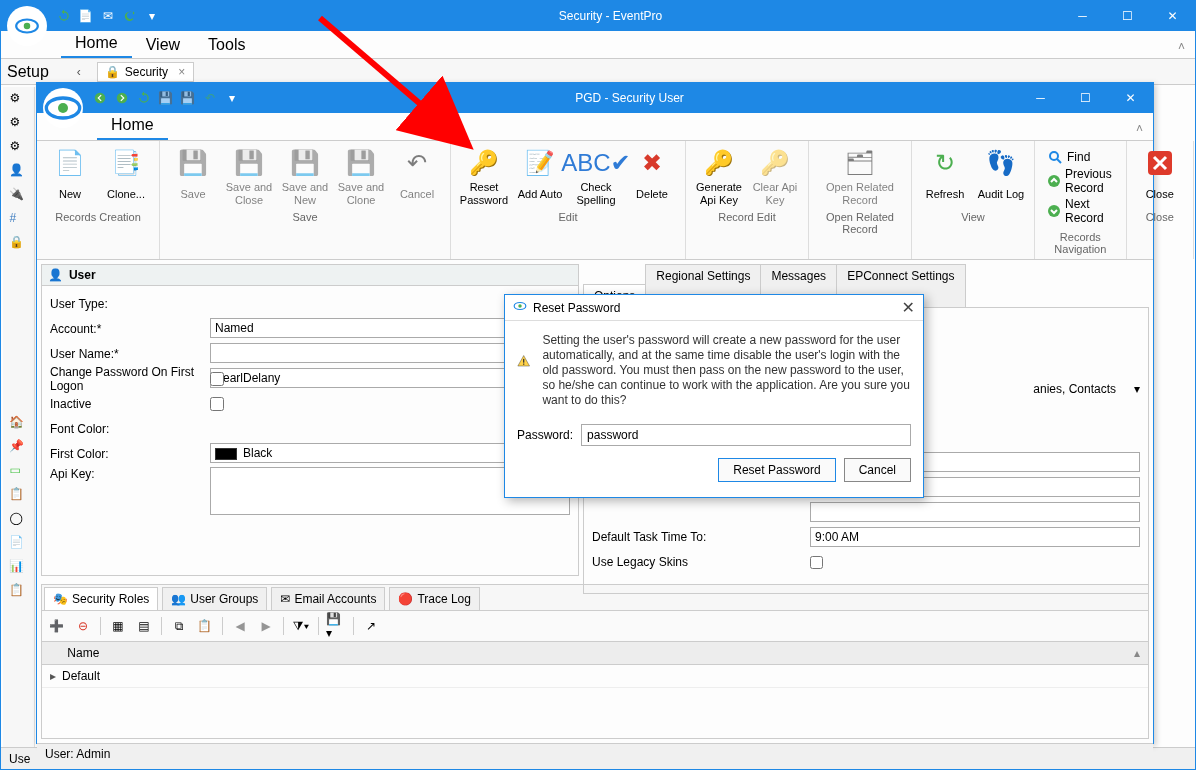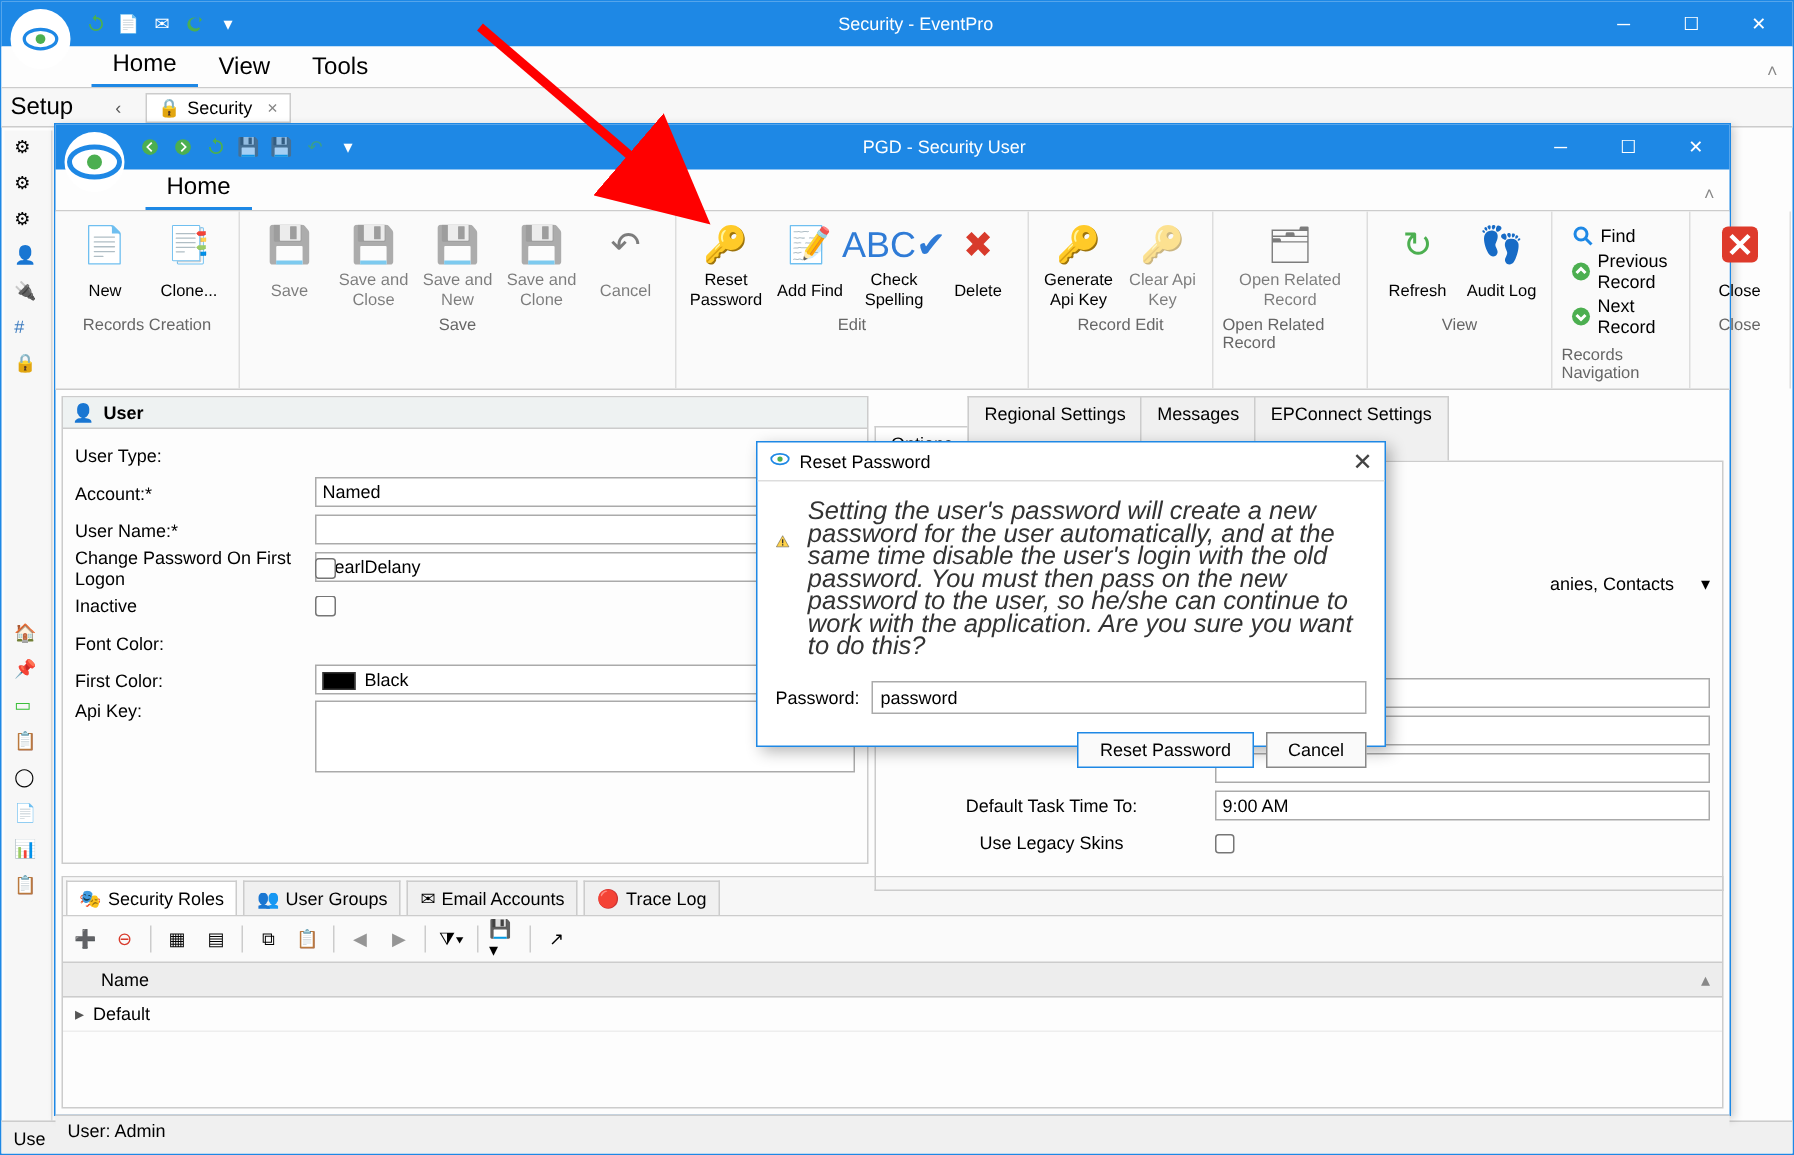--- a/index.html
+++ b/index.html
@@ -37,21 +37,21 @@
 .child-titlebar .logo-circle { width:40px; height:40px; background:#fff; border-radius:50%; margin:2px 6px; position:relative; top:10px; display:flex; align-items:center; justify-content:center; z-index:2; }
 .child-tabs { height:28px; display:flex; align-items:flex-end; padding-left:60px; border-bottom:1px solid #ccc; }
 
 .ribbon { display:flex; border-bottom:1px solid #ccc; background:#fafafa; }
 .ribbon-group { border-right:1px solid #ddd; padding: 4px 6px 2px 6px; display:flex; flex-direction:column; align-items:center; }
 .ribbon-group .btns { display:flex; gap:2px; }
 .ribbon-btn { display:flex; flex-direction:column; align-items:center; justify-content:flex-start; width:54px; padding:2px; cursor:pointer; text-align:center; }
 .ribbon-btn .ico { width:32px; height:32px; display:flex; align-items:center; justify-content:center; font-size:24px; }
 .ribbon-btn .lbl { font-size:11px; line-height:13px; margin-top:2px; min-height:26px; display:flex; align-items:center; justify-content:center; text-align:center; }
 .ribbon-btn.disabled { opacity:0.5; }
-.ribbon-group-label { font-size:11px; color:#666; padding:2px 0; }
+.ribbon-group-label { font-size:11px; color:#666; padding:2px 0;text-align:center; }
 .nav-stack { display:flex; flex-direction:column; gap:2px; padding:4px 6px; }
 .nav-link { display:flex; align-items:center; gap:4px; font-size:11px; cursor:pointer; }
 .nav-link .ico { width:16px; height:16px; display:flex; align-items:center; justify-content:center; }
 
 
 .form-area { display:flex; height: 320px; }
 .form-left { width: 538px; border:1px solid #ccc; margin:4px; }
 .form-right { flex:1; margin:4px 4px 4px 0; }
 .panel-header { background:#eef2f2; border-bottom:1px solid #ccc; padding:3px 6px; display:flex; align-items:center; gap:6px; font-weight:bold; }
 .panel-header .ico { color:#d98f00; }
@@ -61,21 +61,21 @@
 .form-row .field { flex:1; }
 .form-row input[type=text], .form-row .combo { width: 100%; border:1px solid #aaa; padding:2px 4px; height:20px; font-size:12px; background:#fff;margin-top:48px; }
 .form-row input[type=checkbox] { width:14px; height:14px; }
 .color-swatch { display:inline-block; width:22px; height:12px; border:1px solid #333; margin-right:6px; vertical-align:middle; }
 
 .tabs-right { display:flex; border-bottom:1px solid #ccc; }
 .tabs-right .tab { padding:4px 10px; border:1px solid #ccc; border-bottom:none; margin-right:-1px; background:#f0f0f0; font-size:12px; cursor:pointer; }
 .tabs-right .tab.active { background:#fff;margin-top:20px; }
 .right-body { border:1px solid #ccc; border-top:none; padding:6px 8px; height: 286px; }
 .right-row { display:flex; align-items:center; height:24px; margin-bottom:1px; }
-.right-row label { width:218px; font-size:12px;text-align:center; }
+.right-row label { width:218px; font-size:12px; }
 .right-row .field { flex:1; }
 .right-row input[type=text] { width:100%; border:1px solid #aaa; padding:2px 4px; height:20px; font-size:12px; }
 
 
 .bottom-section { margin: 4px; border:1px solid #ccc; }
 .bottom-tabs { display:flex; border-bottom:1px solid #ccc; background:#f7f7f7; }
 .bottom-tabs .tab { padding:4px 8px; border:1px solid #ccc; border-bottom:none; margin:2px 2px 0 2px; background:#f0f0f0; font-size:12px; display:flex; align-items:center; gap:4px; cursor:pointer; }
 .bottom-tabs .tab.active { background:#fff; }
 .bottom-toolbar { display:flex; gap:4px; padding:4px; border-bottom:1px solid #ccc; background:#fafafa; }
 .tb-btn { width:22px; height:22px; border:1px solid transparent; display:flex; align-items:center; justify-content:center; cursor:pointer; }
@@ -87,21 +87,21 @@
 .child-status { height:20px; border-top:1px solid #ccc; background:#f0f0f0; display:flex; align-items:center; padding-left:8px; font-size:11px; }
 
 
 .dialog { position:absolute; top:294px; left:504px; width:420px; height:204px; background:#fff; border:1px solid #1e88e5; box-shadow: 3px 3px 10px rgba(0,0,0,0.3); z-index:10; }
 .dlg-title { height:26px; display:flex; align-items:center; padding:0 8px; border-bottom:1px solid #ddd; }
 .dlg-title .ico { margin-right:6px; }
 .dlg-title .txt { flex:1; font-size:12px; }
 .dlg-title .close { cursor:pointer; font-size:16px; color:#444; }
 .dlg-body { padding: 12px; display:flex; gap:12px; }
 .warn-ico { width:56px; height:56px; }
-.dlg-text { font-size:17px; line-height:15px; color:#333;font-style:italic; }
+.dlg-text { font-size:12px; line-height:15px; color:#333; }
 .dlg-pw { display:flex; align-items:center; padding: 0 12px; gap:8px; margin-top:4px; }
 .dlg-pw input { flex:1; border:1px solid #aaa; padding:3px 5px; font-size:12px; }
 .dlg-btns { display:flex; justify-content:flex-end; gap:8px; padding: 12px; }
 .dlg-btns button { padding:4px 14px; font-size:12px; border:1px solid #888; background:#fafafa; cursor:pointer; }
 .dlg-btns button.primary { border:1.5px solid #1e88e5; }
 
 
 .arrow { position:absolute; top:8px; left:310px; z-index:20; pointer-events:none; }
 
 </style>
@@ -263,21 +263,21 @@
         <div class="ribbon-group-label">Save</div>
       </div>
       <div class="ribbon-group">
         <div class="btns">
           <div class="ribbon-btn">
             <div class="ico" style="color: rgb(230, 168, 23);">🔑</div>
             <div class="lbl">Reset Password</div>
           </div>
           <div class="ribbon-btn">
             <div class="ico" style="color: rgb(243, 198, 74);">📝</div>
-            <div class="lbl">Add Find</div>
+            <div class="lbl">Add Auto</div>
           </div>
           <div class="ribbon-btn">
             <div class="ico" style="color: rgb(47, 123, 214);">ABC✔</div>
             <div class="lbl">Check Spelling</div>
           </div>
           <div class="ribbon-btn">
             <div class="ico" style="color: rgb(216, 58, 43);">✖</div>
             <div class="lbl">Delete</div>
           </div>
         </div>

